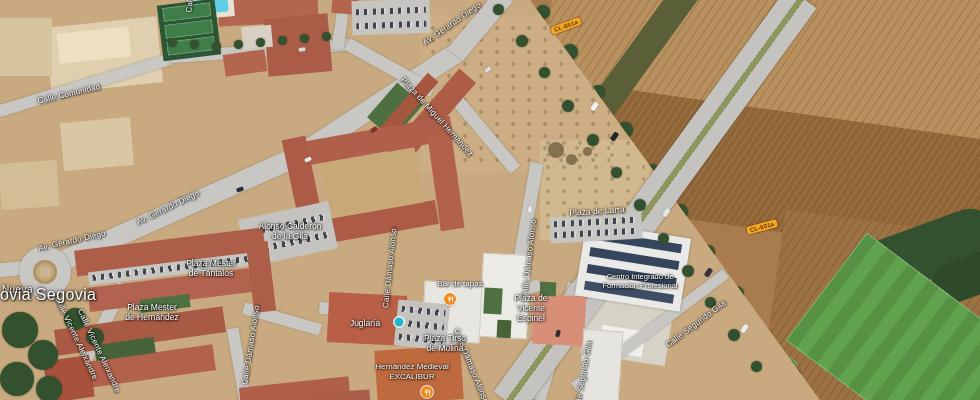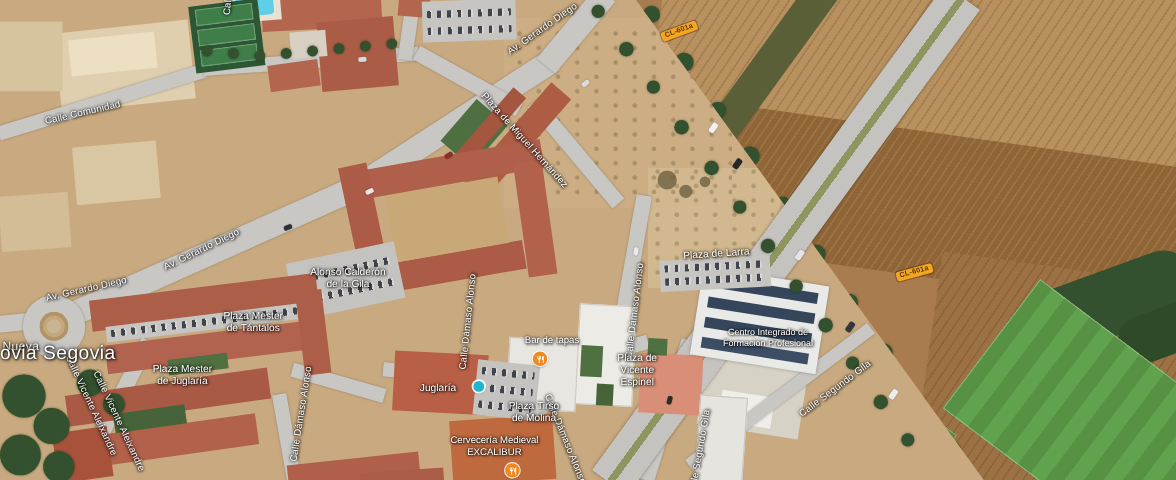--- a/index.html
+++ b/index.html
@@ -237,39 +237,39 @@
     <div class="lbl plaza" style="left:290px;top:231px">
       <div>Alonso Calderón</div>
       <div>de la Gila</div>
     </div>
     <div class="lbl plaza" style="left:211px;top:268px">
       <div>Plaza Mester</div>
       <div>de Tántalos</div>
     </div>
     <div class="lbl plaza" style="left:152px;top:312px">
       <div>Plaza Mester</div>
-      <div>de Juglaría</div>
+      <div>de Hernández</div>
     </div>
     <div class="lbl plaza" style="left:531px;top:308px">
       <div>Plaza de</div>
       <div>Vicente</div>
       <div>Espinel</div>
     </div>
     <div class="lbl plaza" style="left:445px;top:343px">
       <div>Plaza Tirso</div>
       <div>de Molina</div>
     </div>
 
     <div class="lbl poi" style="left:640px;top:281px">
       <div>Centro Integrado de</div>
       <div>Formación Profesional</div>
     </div>
     <div class="lbl poi" style="left:460px;top:284px;font-size:8px">Bar de tapas</div>
     <div class="lbl poi" style="left:412px;top:372px;font-size:8px">
-      <div>Cervecería Medieval</div>
+      <div>Hernández Medieval</div>
       <div>EXCALIBUR</div>
     </div>
     <div class="lbl poi" style="left:365px;top:323px;font-size:8.5px">Juglaría</div>
 
     <div class="lbl district" style="left:2px;top:284px">Nueva</div>
     <div class="lbl district" style="left:0;top:285px;font-size:16px">ovia Segovia</div>
 
     <div class="badge" style="left:566px;top:26px;--r:-20deg">CL-601a</div>
     <div class="badge" style="left:762px;top:227px;--r:-15deg">CL-601a</div>
 

